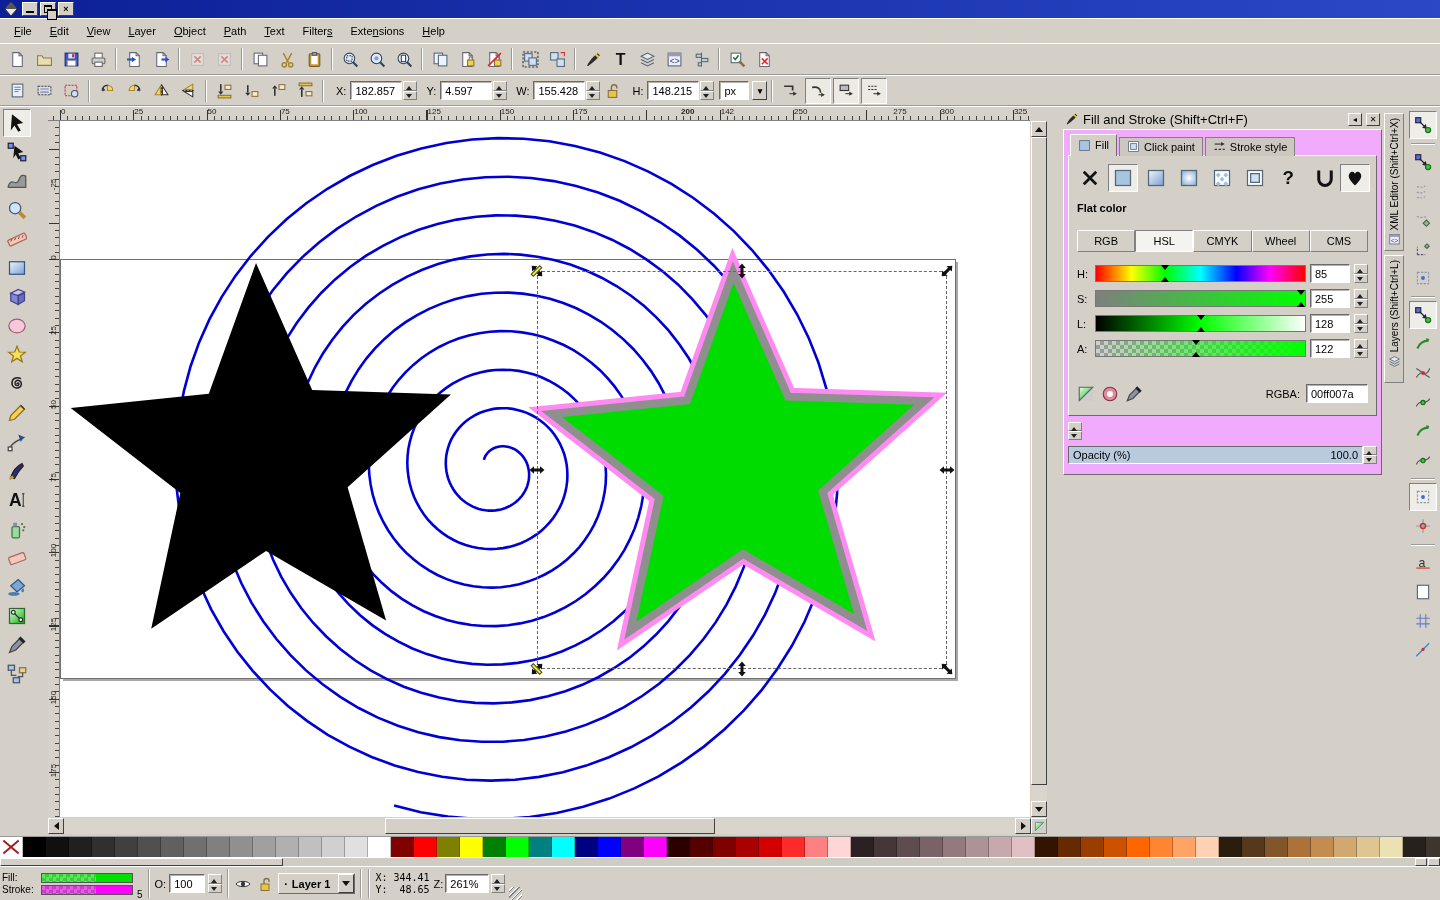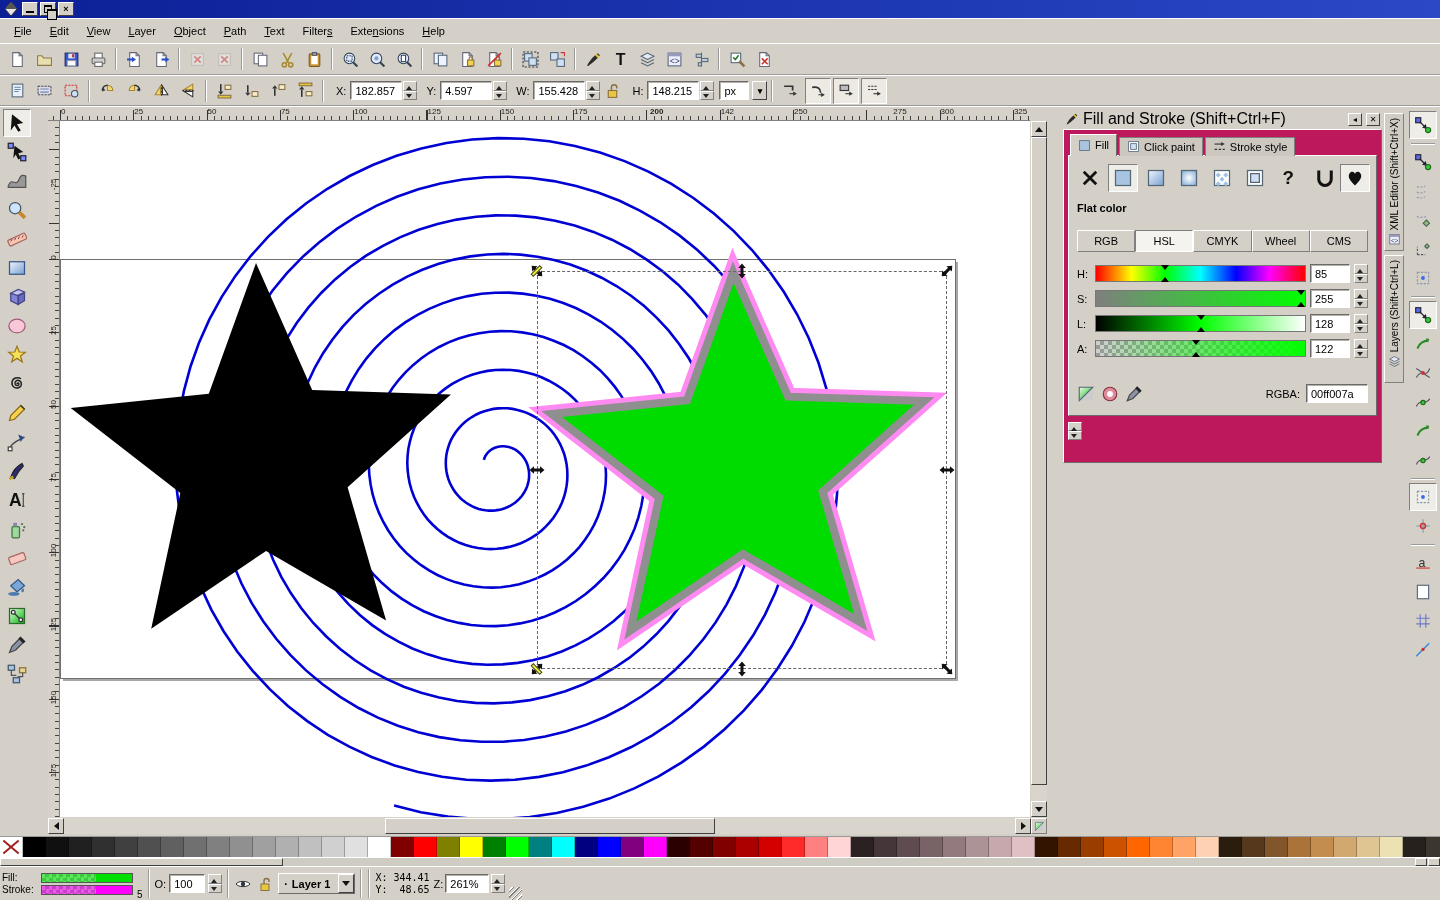--- a/index.html
+++ b/index.html
@@ -72,23 +72,23 @@
 .sbtn::after{content:"";border:4px solid transparent}
 .sb-up::after{border-bottom:5px solid #111;margin-top:-4px}
 .sb-dn::after{border-top:5px solid #111;margin-bottom:-4px}
 .sb-lf::after{border-right:5px solid #111;margin-left:-4px}
 .sb-rt::after{border-left:5px solid #111;margin-right:-4px}
 .thumb{position:absolute;background:#d4d0c8;border:1px solid;border-color:#fff #404040 #404040 #fff}
 #scroll-corner{position:absolute;left:1031px;top:711px;width:16px;height:16px;background:#d4d0c8;border:1px solid;border-color:#fff #808080 #808080 #fff;display:flex;align-items:center;justify-content:center}
 
 #dock{position:absolute;left:1063px;top:2px;width:319px;height:726px}
 #dock-header{height:20px;display:flex;align-items:center;gap:4px;padding:0 2px}
-#dock-header .dt{flex:1;font-size:16px}
+#dock-header .dt{flex:1;font-size:13px}
 .dhbtn{width:14px;height:13px;background:#d4d0c8;border:1px solid;border-color:#fff #404040 #404040 #fff;display:flex;align-items:center;justify-content:center;font-size:8px}
-#fsbox{border:1px solid;border-color:#fff #6a6a6a #6a6a6a #fff;background:#be185d;padding:4px 4px 22px}
+#fsbox{border:1px solid;border-color:#fff #6a6a6a #6a6a6a #fff;background:#f0abfc;padding:4px 4px 10px}
 .nbtabs{display:flex;align-items:flex-end;height:22px;padding-left:2px}
 .tab{background:#ccc8c0;border:1px solid #808080;border-bottom:none;padding:2px 7px 3px;display:flex;align-items:center;gap:4px;margin-right:2px;height:19px}
 .tab.active{background:#d4d0c8;height:22px;border-color:#fff #6a6a6a #d4d0c8 #fff;position:relative;z-index:2}
 .tab svg{width:13px;height:13px}
 #nbbody{border:1px solid;border-color:#fff #6a6a6a #6a6a6a #fff;margin-top:-1px;padding:8px 6px 10px;background:#d4d0c8}
 #filltypes{display:flex;align-items:center;gap:3px}
 .ftbtn{width:30px;height:28px;display:flex;align-items:center;justify-content:center;border:1px solid transparent}
 .ftbtn svg{width:20px;height:20px}
 .ftbtn.pressed{border-color:#808080 #fff #fff #808080;background:#efede7}
 #fillrules{display:flex;margin-left:auto}
@@ -988,21 +988,21 @@
       <div class="major"></div>
       <div class="labels">
         <span class="hlabel" style="left: 13px;">0</span>
         <span class="hlabel" style="left: 86.3px;">25</span>
         <span class="hlabel" style="left: 159.6px;">50</span>
         <span class="hlabel" style="left: 232.9px;">75</span>
         <span class="hlabel" style="left: 306.2px;">100</span>
         <span class="hlabel" style="left: 379.5px;">125</span>
         <span class="hlabel" style="left: 452.8px;">150</span>
         <span class="hlabel" style="left: 526.1px;">175</span>
-        <span class="hlabel" style="left: 602px; font-weight: bold;">200</span>
+        <span class="hlabel" style="left: 633px; font-weight: bold;">200</span>
         <span class="hlabel" style="left: 672.7px;">142</span>
         <span class="hlabel" style="left: 746px;">250</span>
         <span class="hlabel" style="left: 819.3px; margin-left: 26px;">275</span>
         <span class="hlabel" style="left: 892.6px;">300</span>
         <span class="hlabel" style="left: 965.9px;">325</span>
       </div>
     </div>
   <div id="vruler">
       <div class="minor"></div>
       <div class="major"></div>
@@ -1258,20 +1258,30 @@
           <span id="rgba-label">RGBA:</span>
           <span class="numfield" id="rgba-field">00ff007a</span>
         </div>
       </div>
       <div class="growwrap">
         <span class="spin" style="margin-top:6px;height:18px">
             <i class="su"></i>
             <i class="sd"></i>
           </span>
       </div>
+      <div class="growwrap">
+        <div class="gslider full" style="flex:1">
+          <span>Opacity (%)</span>
+          <span class="gv">100.0</span>
+        </div>
+        <span class="spin" style="margin-top:6px;height:18px">
+            <i class="su"></i>
+            <i class="sd"></i>
+          </span>
+      </div>
     </div>
   </div>
 
   <div class="sidetab" style="top:6px;height:138px">
     <span class="vtext">XML Editor (Shift+Ctrl+X)</span>
     <svg>
         <use href="#i-xml"></use>
       </svg>
   </div>
   <div class="sidetab" style="top:148px;height:128px">

